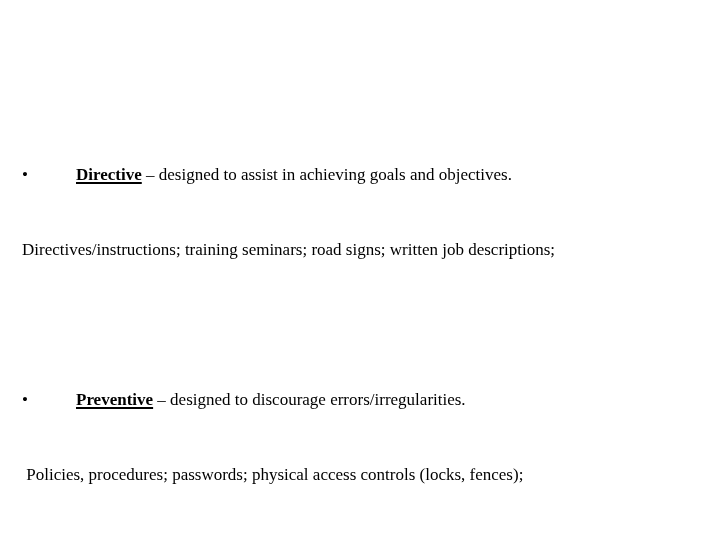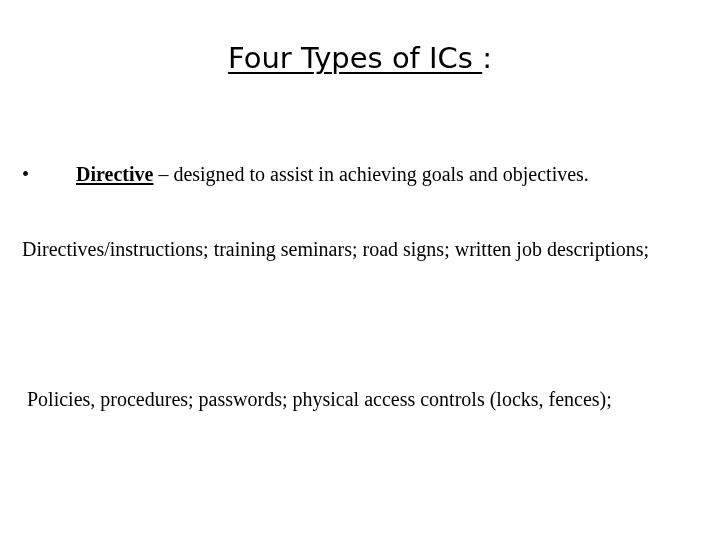--- a/index.html
+++ b/index.html
@@ -47,21 +47,21 @@
   }
 
   
   .body-block {
     position: absolute;
     left: 0;
     top: 112px;
     width: 720px;
   }
   .para {
-    font-size: 20px;
+    font-size: 17px;
     line-height: 25px;
     color: #000000;
     margin: 0;
     padding: 0 14px 0 22px;
     white-space: pre-wrap;
   }
   .para + .para {
     margin-top: 25px;
   }
   .bullet-dot {
@@ -81,31 +81,29 @@
   }
   .line {
     display: block;
   }
 </style>
 </head>
 <body>
 
 <div class="slide">
 
-  <div class="title-block">
-    <span class="title-text"><span class="ul">Four Types of ICs </span><span class="nul">:</span></span>
-  </div>
 
   <div class="body-block">
 
     <p class="para">
       <span class="line"><span class="bullet-dot">•</span><span class="tab-gap"></span><span class="kw">Directive</span><span> – </span><span>designed to assist in achieving goals and objectives.</span></span>
       <span class="line">Directives/instructions; training seminars; road signs; written job descriptions;</span>
     </p>
 
     <p class="para">
+      <span class="line"><span class="bullet-dot">•</span><span class="tab-gap"></span><span class="kw">Preventive</span><span> – </span><span>designed to discourage errors/irregularities.</span></span>
       <span class="line"> Policies, procedures; passwords; physical access controls (locks, fences);</span>
       
       
     </p>
 
   </div>
 </div>
 
 </body></html>

